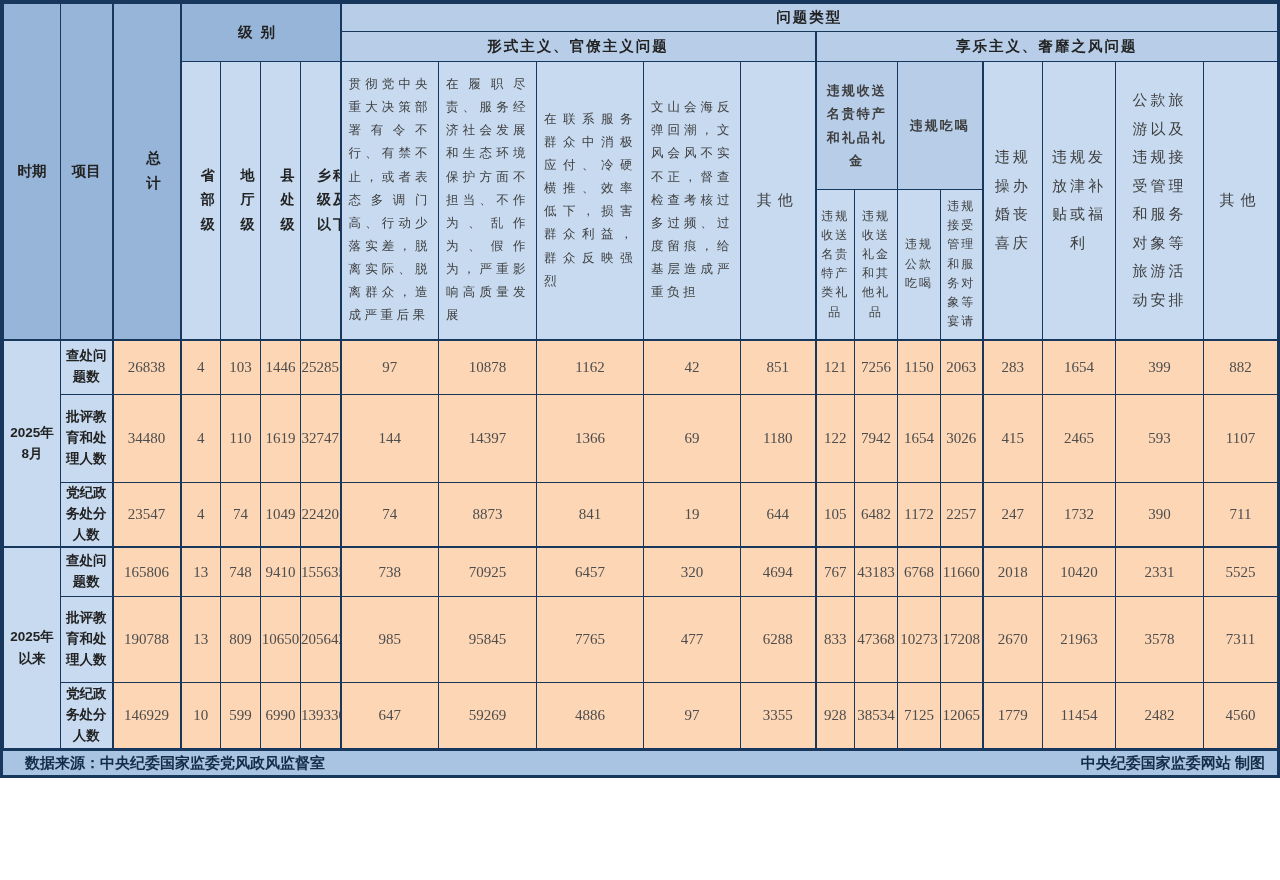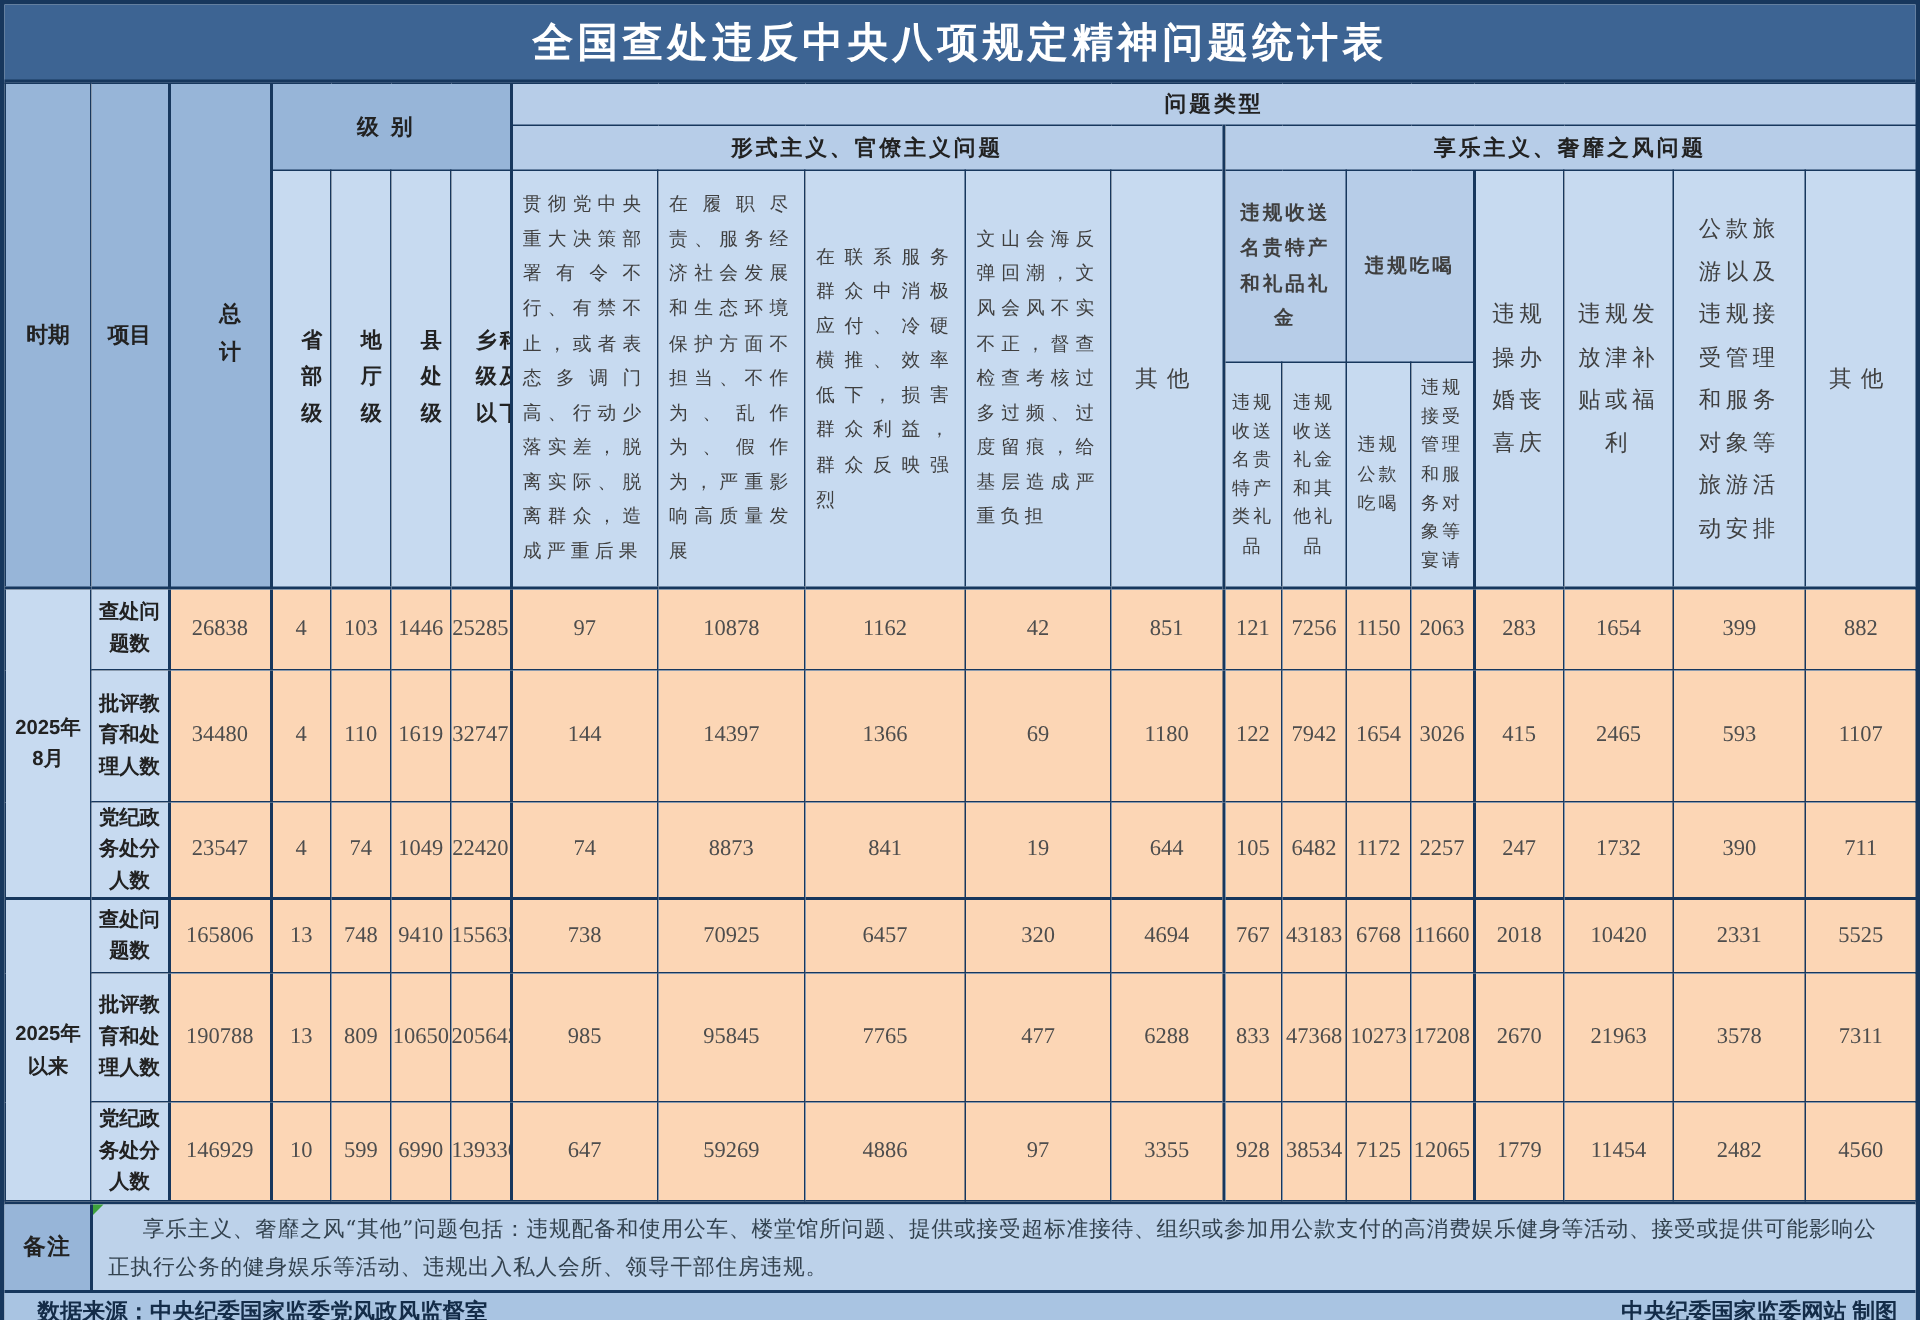--- a/index.html
+++ b/index.html
@@ -44,23 +44,20 @@
   .note-row{display:flex;border-top:2.5px solid var(--line);height:57px;}
   .note-label{width:57px;flex:0 0 57px;background:var(--shadeA);border-right:2px solid var(--line);display:flex;align-items:center;justify-content:center;font-size:15px;font-weight:bold;color:var(--ink);letter-spacing:1px;}
   .note-content{position:relative;flex:1;background:#bdd2ea;font-family:"DejaVu Serif","Liberation Serif",serif;font-size:14.5px;color:#33424f;line-height:1.75;padding:3px 14px 0 10px;letter-spacing:0.5px;text-indent:1.6em;display:flex;align-items:center;}
   .note-content::before{content:'';position:absolute;top:0;left:0;border-top:7px solid #3fa23c;border-right:7px solid transparent;}
   .footer-row{display:flex;justify-content:space-between;align-items:center;height:24px;background:var(--footer-bg);border-top:2.5px solid var(--line);padding:0 12px 0 22px;font-size:15px;font-weight:bold;color:#142c48;}
 </style>
 </head>
 <body>
 
 <div class="frame">
-  <div class="title-bar">
-    <h1>全国查处违反中央八项规定精神问题统计表</h1>
-  </div>
 
   <table>
     <colgroup>
       <col style="width:57px">
         <col style="width:52px">
         <col style="width:68px">
       <col style="width:40px">
         <col style="width:40px">
         <col style="width:40px">
         <col style="width:40px">
@@ -239,22 +236,18 @@
           <td>7125</td>
           <td>12065</td>
           <td class="bl2">1779</td>
           <td>11454</td>
           <td>2482</td>
           <td>4560</td>
         </tr>
       </tbody>
   </table>
 
-  <div class="note-row">
-    <div class="note-label">备注</div>
-    <div class="note-content">享乐主义、奢靡之风“其他”问题包括：违规配备和使用公车、楼堂馆所问题、提供或接受超标准接待、组织或参加用公款支付的高消费娱乐健身等活动、接受或提供可能影响公正执行公务的健身娱乐等活动、违规出入私人会所、领导干部住房违规。</div>
-  </div>
 
   <div class="footer-row">
     <span>数据来源：中央纪委国家监委党风政风监督室</span>
     <span>中央纪委国家监委网站 制图</span>
   </div>
 </div>
 
 </body></html>

